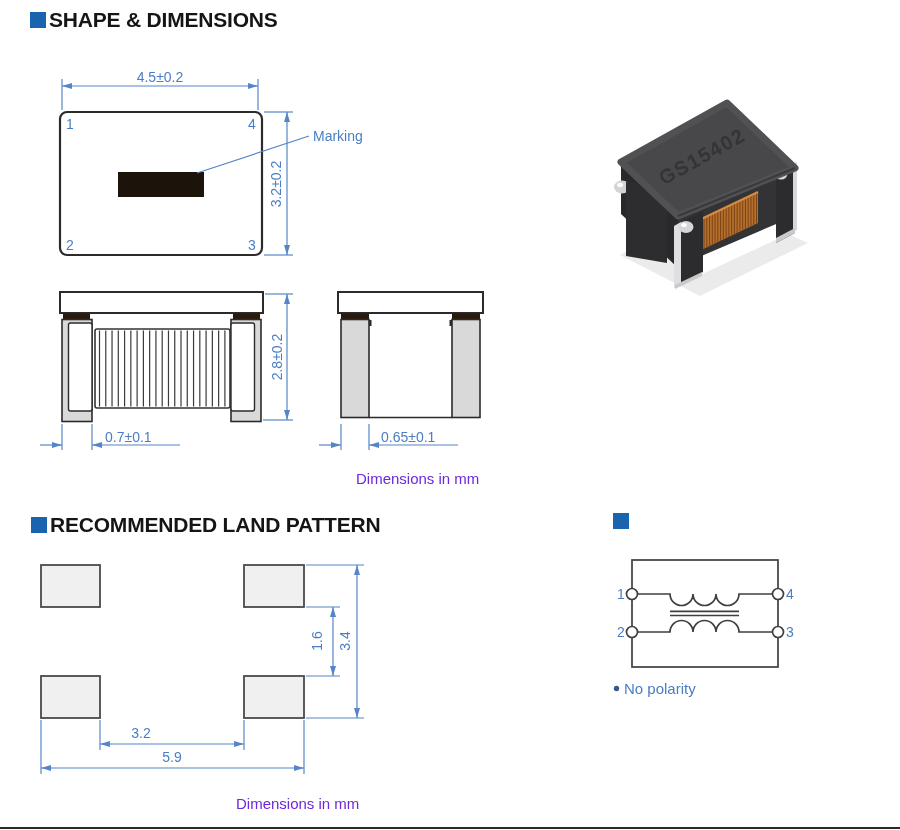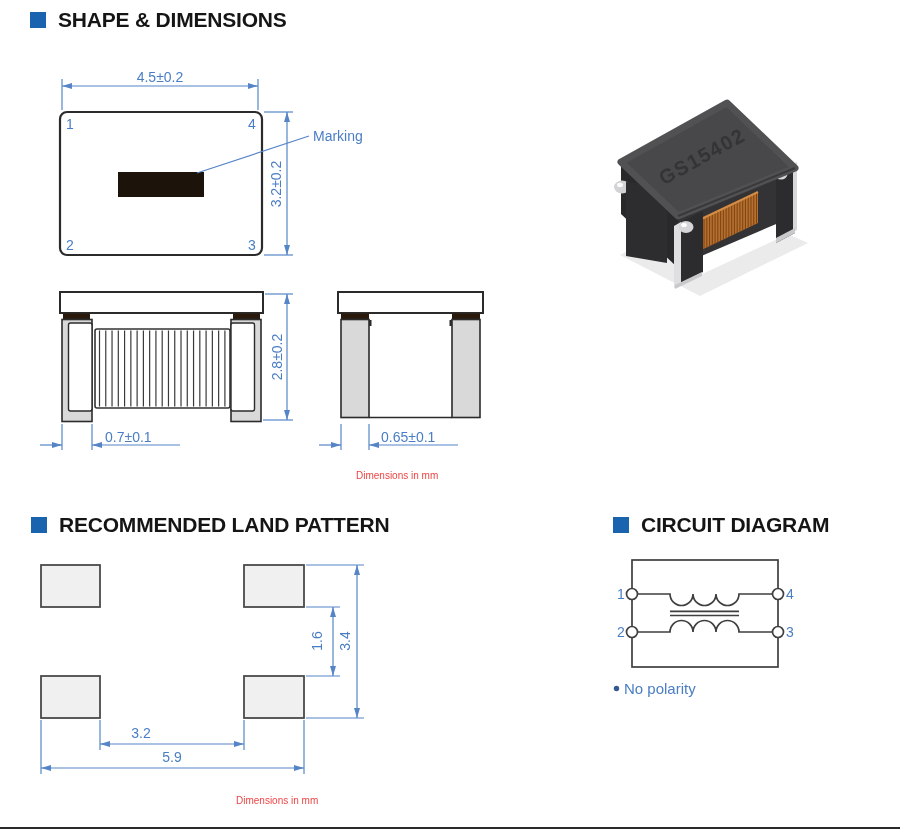--- a/index.html
+++ b/index.html
@@ -1,22 +1,22 @@
 <!DOCTYPE html>
 <html><head>
 <meta charset="utf-8">
 <style>
   html,body{margin:0;padding:0;background:#fff;}
   .page{position:relative;width:900px;height:830px;background:#ffffff;overflow:hidden;
         font-family:"Liberation Sans",sans-serif;}
   .art{position:absolute;left:0;top:0;}
-  .sec-header{position:absolute;display:flex;align-items:center;gap:12px;}
+  .sec-header{position:absolute;display:flex;align-items:center;gap:3px;}
   .sec-header .sq{width:16px;height:16px;background:#1a63ae;flex:0 0 auto;}
   .sec-header .t{font-size:21px;font-weight:700;color:#151515;letter-spacing:-0.2px;white-space:nowrap;}
-  .units-note{position:absolute;font-size:10px;color:#ef4444;}
+  .units-note{position:absolute;font-size:15px;color:#6d28d9;}
   .bottom-rule{position:absolute;left:0;top:827px;width:900px;height:2px;background:#2a2a2a;}
   
   text{font-family:"Liberation Sans",sans-serif;}
   .dim{fill:#4a7ec4;font-size:14px;}
   .dimc{fill:#4a7ec4;font-size:14px;text-anchor:middle;}
   .pin{fill:#4a7ec4;font-size:14px;}
   .blueln{stroke:#5585c7;stroke-width:1.2;fill:none;}
   .bluefill{fill:#5585c7;stroke:none;}
   .blk{stroke:#2b2b2b;fill:#ffffff;}
   .mark-text{fill:#343436;font-size:20px;font-weight:700;letter-spacing:1.5px;text-anchor:middle;}
@@ -238,20 +238,19 @@
   <div class="sec-header" style="left:30px;top:8px;">
     <span class="sq"></span>
     <span class="t">SHAPE &amp; DIMENSIONS</span>
   </div>
   <div class="sec-header" style="left:31px;top:513px;justify-content:flex-end;">
     <span class="sq"></span>
     <span class="t">RECOMMENDED LAND PATTERN</span>
   </div>
   <div class="sec-header" style="left:613px;top:513px;">
     <span class="sq"></span>
-    <span class="t">CIRCUIT DIAGRAM</span>
   </div>
 
   <div class="units-note" style="left:356px;top:470px;">Dimensions in mm</div>
   <div class="units-note" style="left:236px;top:795px;">Dimensions in mm</div>
 
   <div class="bottom-rule"></div>
 </div>
 
 </body></html>

